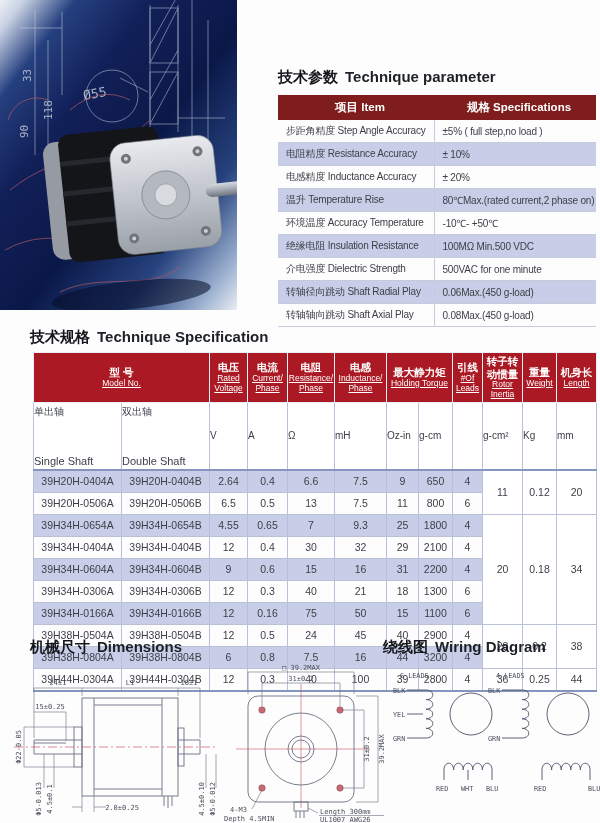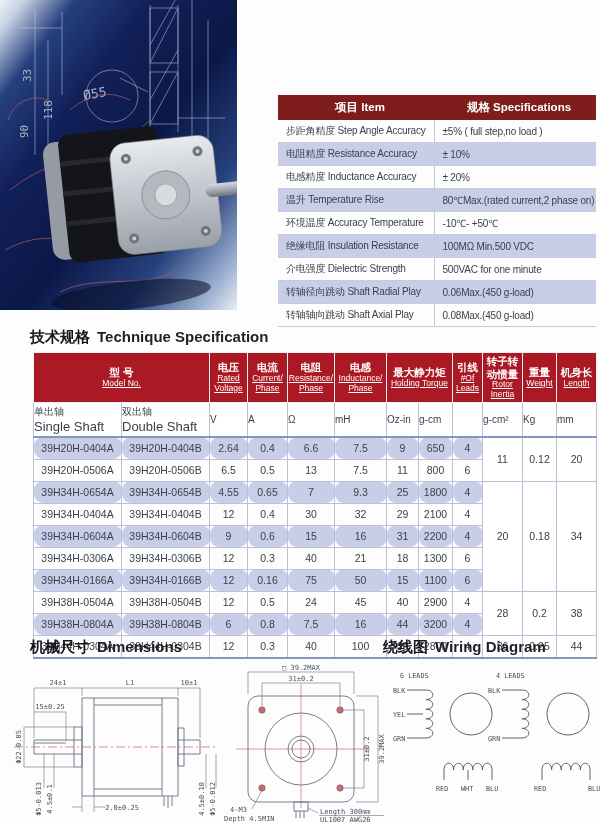--- a/index.html
+++ b/index.html
@@ -33,24 +33,24 @@
   
   #spec-table{position:absolute;left:33px;top:352px;width:563px;border-collapse:collapse;table-layout:fixed;
       border-bottom:2px solid #8694c0;}
   #spec-table th.red{background:#ab1a24;color:#fff;border:1px solid #eceff4;vertical-align:middle;
       padding:2px 0;font-weight:bold;}
   #spec-table th.red .zh{font-size:10.5px;line-height:1.2;}
   #spec-table th.red .en{font-size:8.5px;font-weight:normal;line-height:1.15;text-decoration:underline;}
   #spec-table tr.units td{background:#fff;border:1px solid #b9c0d8;border-bottom:2px solid #8694c0;
       text-align:left;font-size:10px;padding:2px 0;color:#3c3f47;}
   #spec-table tr.units td .zh{font-size:10px;}
-  #spec-table tr.units td .en{font-size:13px;}
+  #spec-table tr.units td .en{font-size:11px;margin-top:36px;}
   #spec-table td{border:1px solid #b9c0d8;text-align:center;font-size:10.5px;height:19px;
       white-space:nowrap;color:#3c3f47;}
-  #spec-table tr.shade td{background:#c8cee7;border-radius:9px;}
+  #spec-table tr.shade td{background:#c8cee7;}
   #spec-table td.merge, #spec-table tr.shade td.merge{background:#ffffff;}
   #spec-table tr.group-start td{border-top:1px solid #0f766e;}
 
   
   .drawing{position:absolute;}
   svg text{font-family:"DejaVu Sans Mono",monospace;}
 </style>
 </head>
 <body>
 <div id="page">
@@ -129,20 +129,23 @@
       <circle cx="196" cy="122" r="5" fill="#70757d"></circle>
           <circle cx="196" cy="122" r="2" fill="#cfd3d8"></circle>
       <circle cx="160" cy="82" r="24" fill="#b4b8bf" stroke="#81868e" stroke-width="0.8"></circle>
       <circle cx="160" cy="82" r="11" fill="#d8dbdf" stroke="#8c9199" stroke-width="0.6"></circle>
       <rect x="200" y="76" width="42" height="13" rx="6.5" fill="url(#shaftG)"></rect>
     </g>
   </svg>
 </div>
 
 
+<div class="sec-heading" style="left:278px;top:68px">
+  <span class="zh">技术参数</span><span class="en">Technique parameter</span>
+</div>
 
 <table id="param-table">
   <colgroup>
         <col style="width:156px">
         <col style="width:162px">
       </colgroup>
   <thead>
     <tr>
       <th>项目  Item</th>
       <th>规格  Specifications</th>

